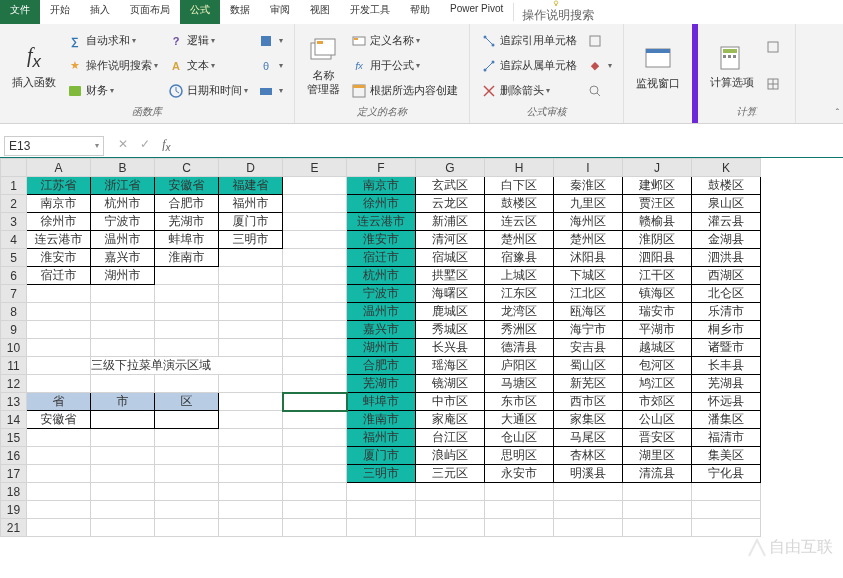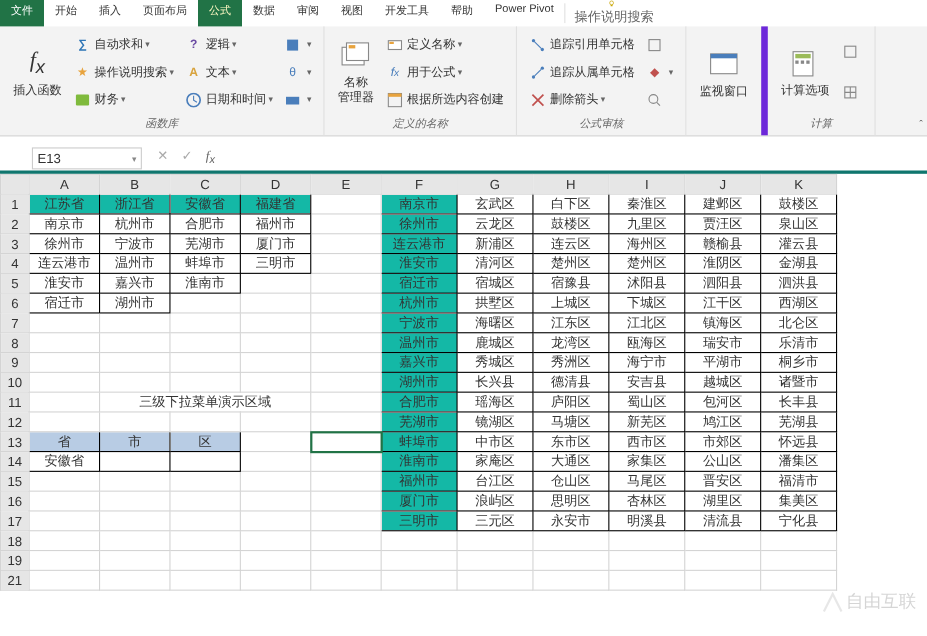--- a/index.html
+++ b/index.html
@@ -24,21 +24,21 @@
   .big-btn .lbl { font-size: 11px; text-align: center; line-height: 1.2; margin-top: 2px; }
   
   .stack { display: flex; flex-direction: column; justify-content: space-around; padding: 0 2px; }
   .stack-item { display: flex; align-items: center; padding: 2px 3px; cursor: pointer; white-space: nowrap; font-size: 11px; }
   .stack-item .mini-ico { width: 16px; height: 16px; margin-right: 3px; display: inline-flex; align-items: center; justify-content: center; }
   .drop { margin-left: 2px; font-size: 8px; color: #666; }
   
   .collapse-caret { padding: 4px; align-self: flex-end; font-size: 10px; color: #666; cursor: pointer; }
   
   
-  .fbar { display: flex; align-items: flex-start; height: 24px; border-bottom: 3px solid #0f766e; background: #fff; margin-top: 10px; padding-left: 25px; }
+  .fbar { display: flex; align-items: center; height: 24px; border-bottom: 1px solid #0f766e; background: #fff; margin-top: 10px; }
   .namebox { width: 100px; border: 1px solid #ccc; height: 20px; margin: 0 4px; padding: 0 4px; display: flex; align-items: center; justify-content: space-between; }
   .namebox .dd { font-size: 8px; color: #888; }
   .fbar-icons { display: flex; gap: 12px; padding: 0 10px; color: #aaa; }
   .fbar-icons span { cursor: pointer; }
   .fx-label { font-style: italic; font-family: serif; color: #666; }
   .formula-input { flex: 1; height: 20px; border: none; padding: 0 6px; }
   
   
   .grid-wrap { position: relative; overflow: auto; height: calc(578px - 24px - 100px - 10px - 24px); }
   table.sheet { border-collapse: collapse; table-layout: fixed; }
@@ -485,21 +485,21 @@
           <td class="colF data-border yellow">湖州市</td>
           <td class="colG data-border">长兴县</td>
           <td class="colH data-border">德清县</td>
           <td class="colI data-border">安吉县</td>
           <td class="colJ data-border">越城区</td>
           <td class="colK data-border">诸暨市</td>
         </tr>
         <tr>
           <th class="rowhdr">11</th>
           <td class="colA"></td>
-          <td class="colB" colspan="3" style="text-align:center;margin-top:23px;">三级下拉菜单演示区域</td>
+          <td class="colB" colspan="3" style="text-align:left;margin-top:23px;">三级下拉菜单演示区域</td>
           <td class="colE"></td>
           <td class="colF data-border yellow">合肥市</td>
           <td class="colG data-border">瑶海区</td>
           <td class="colH data-border">庐阳区</td>
           <td class="colI data-border">蜀山区</td>
           <td class="colJ data-border">包河区</td>
           <td class="colK data-border">长丰县</td>
         </tr>
         <tr>
           <th class="rowhdr">12</th>

